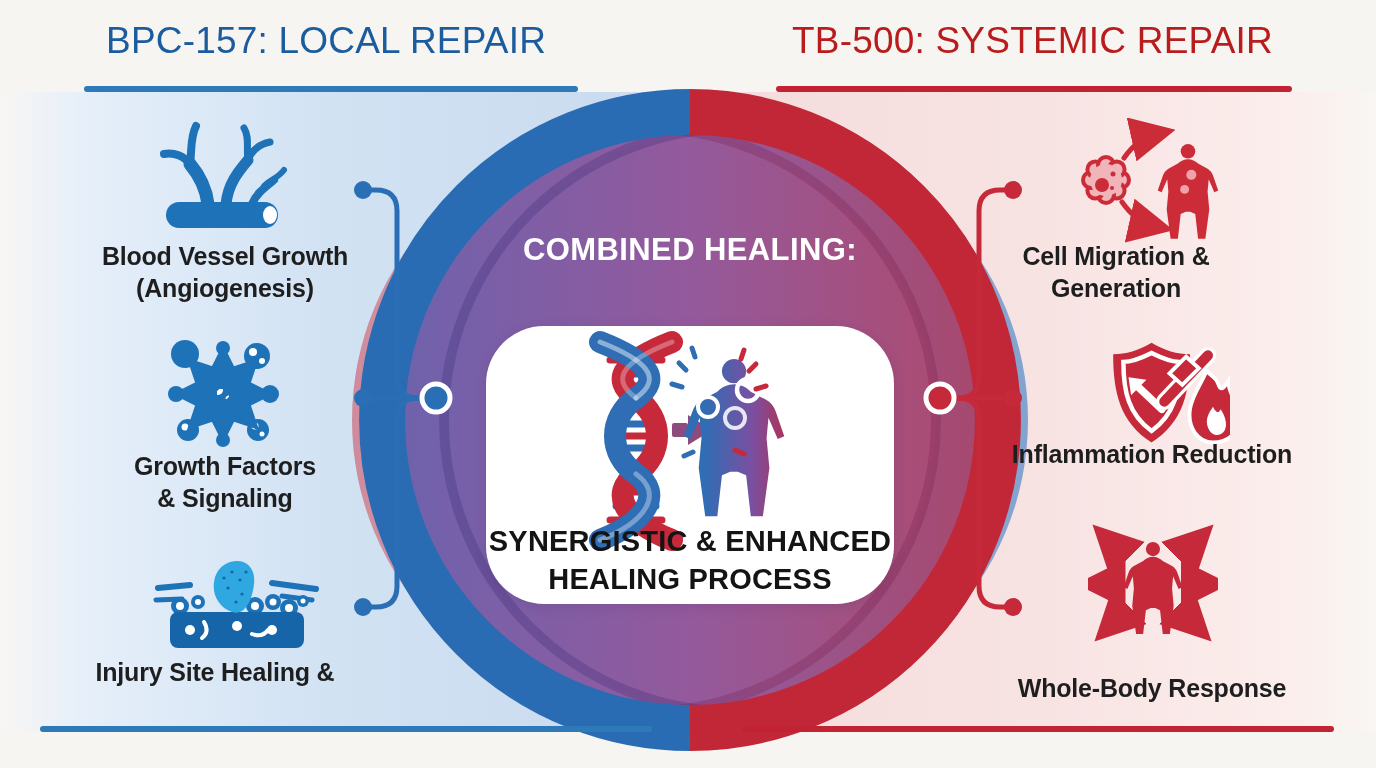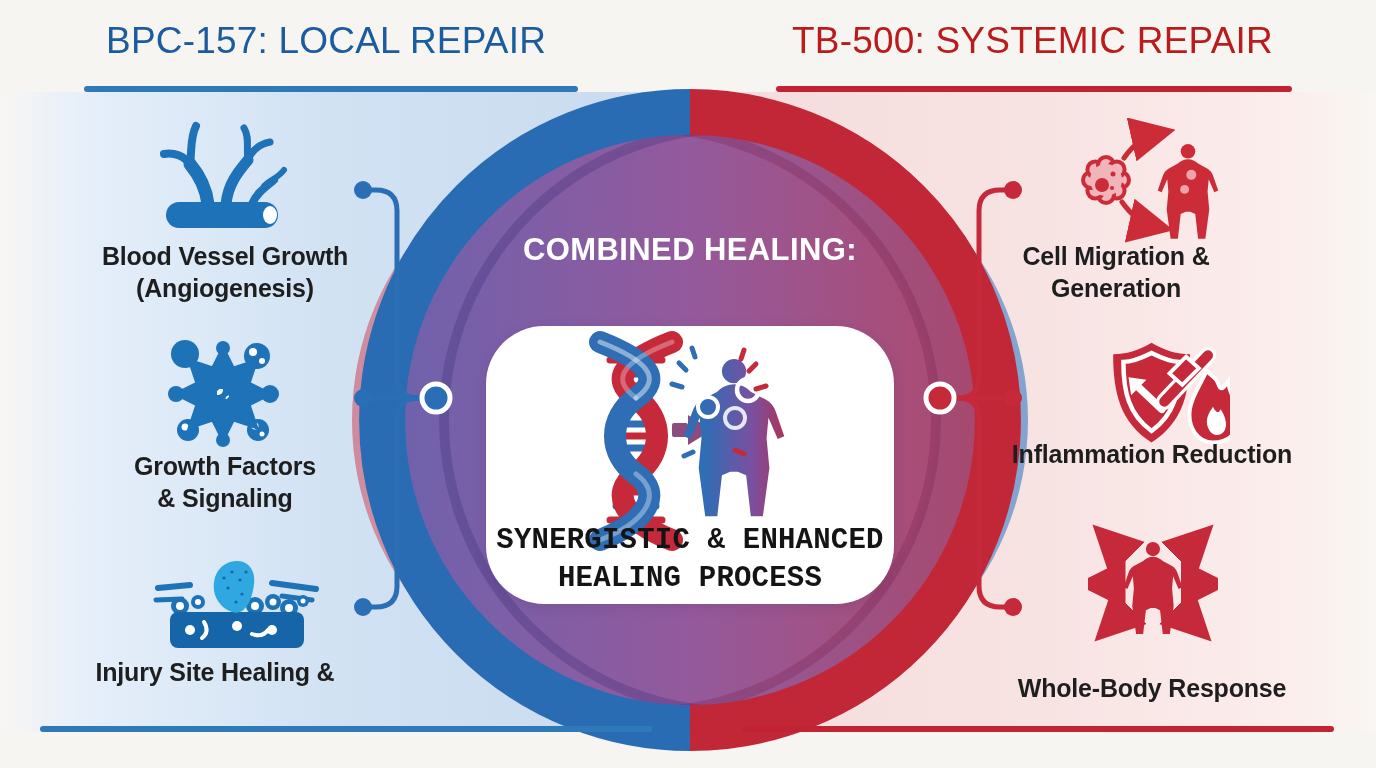--- a/index.html
+++ b/index.html
@@ -22,21 +22,21 @@
   }
   .center-art{position:absolute;left:486px;top:326px;z-index:4;}
   .heading-combined{
     position:absolute;left:440px;top:230px;width:500px;z-index:5;
     text-align:center;color:#ffffff;font-weight:bold;font-size:31px;
     line-height:39px;letter-spacing:0.4px;
   }
   .heading-syn{
     position:absolute;left:470px;top:522px;width:440px;z-index:5;
     text-align:center;color:#141414;font-weight:bold;font-size:29px;
-    line-height:38px;letter-spacing:0.2px;font-family:Liberation Mono, monospace;
+    line-height:38px;letter-spacing:0.2px;
   }
   .title{position:absolute;top:20px;z-index:5;font-weight:normal;font-size:37px;letter-spacing:0.2px;white-space:nowrap;}
   .title-left{left:106px;color:#1b5c9e;}
   .title-right{left:792px;color:#b91c1c;}
   .rule{position:absolute;height:6px;border-radius:3px;z-index:5;}
   .rule-left-top{left:84px;top:86px;width:494px;background:#2e7ab8;}
   .rule-right-top{left:776px;top:86px;width:516px;background:#c22333;}
   .rule-left-bottom{left:40px;top:726px;width:612px;background:#2e7ab8;}
   .rule-right-bottom{left:742px;top:726px;width:592px;background:#c22333;}
   .icon-box{position:absolute;z-index:4;}

